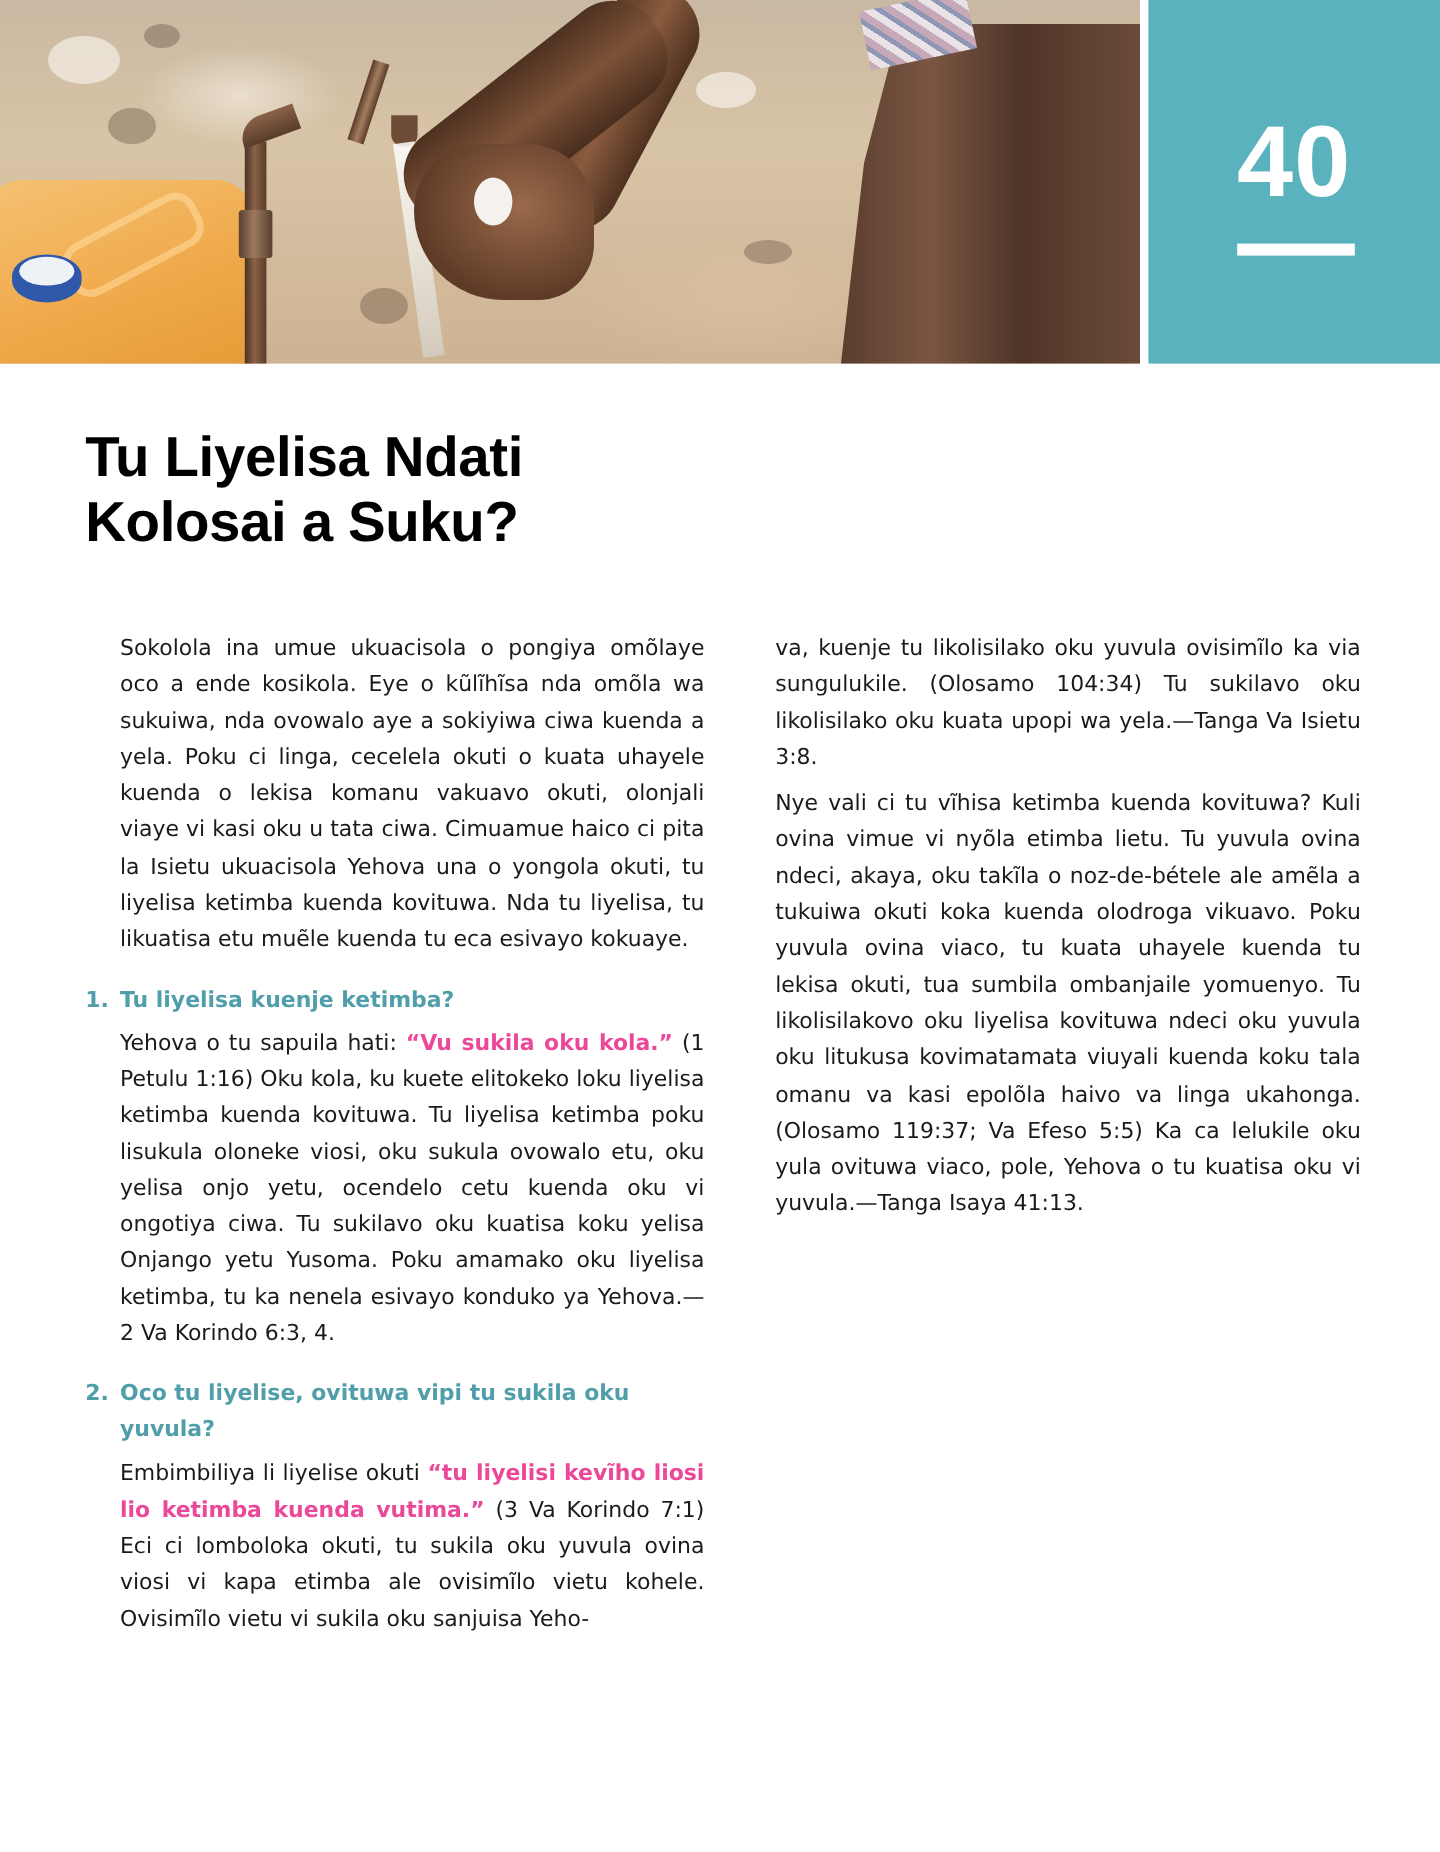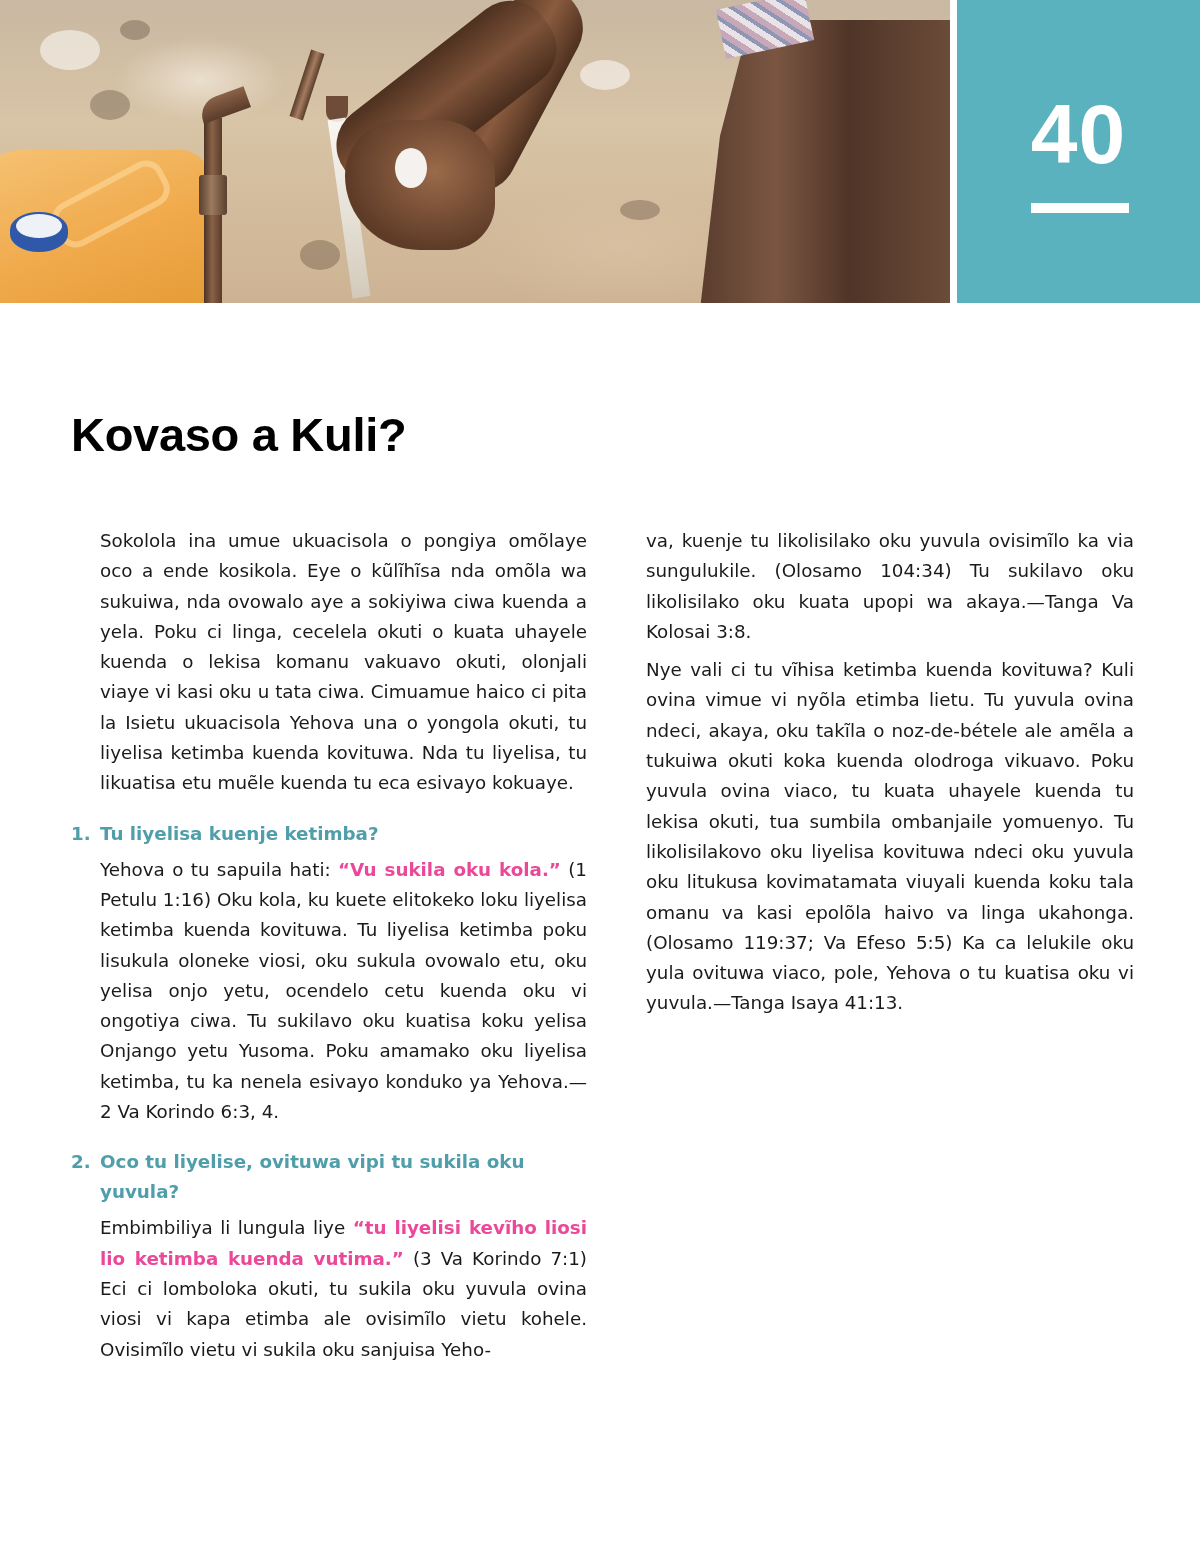--- a/index.html
+++ b/index.html
@@ -81,40 +81,40 @@
   <div class="hands"></div>
   <div class="soap"></div>
 </div>
 
 <div class="number-box" style="background: rgb(91, 178, 191);">
   <div class="num">40</div>
   <div class="bar"></div>
 </div>
 
 <h1 class="title">
-  <br>
-  <span>Kovaso a Kuli?</span>
+  <span>Tu Liyelisa Ndati</span><br>
+  <span>Kolosai a Suku?</span>
 </h1>
 
 <div class="col col-left">
   <p>Sokolola ina umue ukuacisola o pongiya omõla­ye oco a ende kosikola. Eye o kũlĩhĩsa nda omõ­la wa sukuiwa, nda ovowalo aye a sokiyiwa ciwa kuenda a yela. Poku ci linga, cecelela okuti o kuata uhayele kuenda o lekisa komanu vakuavo okuti, olonjali viaye vi kasi oku u tata ciwa. Ci­muamue haico ci pita la Isietu ukuacisola Yeho­va una o yongola okuti, tu liyelisa ketimba kue­nda kovituwa. Nda tu liyelisa, tu likuatisa etu muẽle kuenda tu eca esivayo kokuaye.</p>
 
   <div class="question" style="color: rgb(79, 158, 170);">
     <span class="qnum">1.</span>
     <span>Tu liyelisa kuenje ketimba?</span>
   </div>
   <p>
     <span>Yehova o tu sapuila hati: </span><b>“Vu sukila oku kola.”</b><span> (1 Petulu 1:16) Oku kola, ku kuete elitokeko loku liyelisa ketimba kuenda kovituwa. Tu liyelisa ke­timba poku lisukula oloneke viosi, oku sukula ovowalo etu, oku yelisa onjo yetu, ocendelo cetu kuenda oku vi ongotiya ciwa. Tu sukilavo oku kuatisa koku yelisa Onjango yetu Yusoma. Poku amamako oku liyelisa ketimba, tu ka nenela esi­vayo konduko ya Yehova.—2 Va Korindo 6:3, 4.</span>
   </p>
 
   <div class="question" style="color: rgb(79, 158, 170);">
     <span class="qnum">2.</span>
     <span>Oco tu liyelise, ovituwa vipi tu sukila oku yuvula?</span>
   </div>
   <p>
-    <span>Embimbiliya li lungula liye </span><b>“tu liyelisi kevĩho liosi lio ketimba kuenda vutima.”</b><span> (3 Va Korindo 7:1) Eci ci lomboloka okuti, tu sukila oku yuvula ovina viosi vi kapa etimba ale ovisimĩlo vietu ko­hele. Ovisimĩlo vietu vi sukila oku sanjuisa Yeho-</span>
+    <span>Embimbiliya li liyelise okuti </span><b>“tu liyelisi kevĩho liosi lio ketimba kuenda vutima.”</b><span> (3 Va Korindo 7:1) Eci ci lomboloka okuti, tu sukila oku yuvula ovina viosi vi kapa etimba ale ovisimĩlo vietu ko­hele. Ovisimĩlo vietu vi sukila oku sanjuisa Yeho-</span>
   </p>
 </div>
 
 <div class="col col-right">
-  <p>va, kuenje tu likolisilako oku yuvula ovisimĩlo ka via sungulukile. (Olosamo 104:34) Tu sukilavo oku likolisilako oku kuata upopi wa akaya.—Tanga Va Kolosai 3:8.</p>
+  <p>va, kuenje tu likolisilako oku yuvula ovisimĩlo ka via sungulukile. (Olosamo 104:34) Tu sukilavo oku likolisilako oku kuata upopi wa yela.—Tanga Va Isietu 3:8.</p>
   <p>Nye vali ci tu vĩhisa ketimba kuenda kovituwa? Kuli ovina vimue vi nyõla etimba lietu. Tu yuvula ovina ndeci, akaya, oku takĩla o noz-de-bétele ale amẽla a tukuiwa okuti koka kuenda olodro­ga vikuavo. Poku yuvula ovina viaco, tu kua­ta uhayele kuenda tu lekisa okuti, tua sumbila ombanjaile yomuenyo. Tu likolisilakovo oku liye­lisa kovituwa ndeci oku yuvula oku litukusa kovi­matamata viuyali kuenda koku tala omanu va kasi epolõla haivo va linga ukahonga. (Olosamo 119:37; Va Efeso 5:5) Ka ca lelukile oku yula ovi­tuwa viaco, pole, Yehova o tu kuatisa oku vi yu­vula.—Tanga Isaya 41:13.</p>
 </div>
 
 </body></html>

